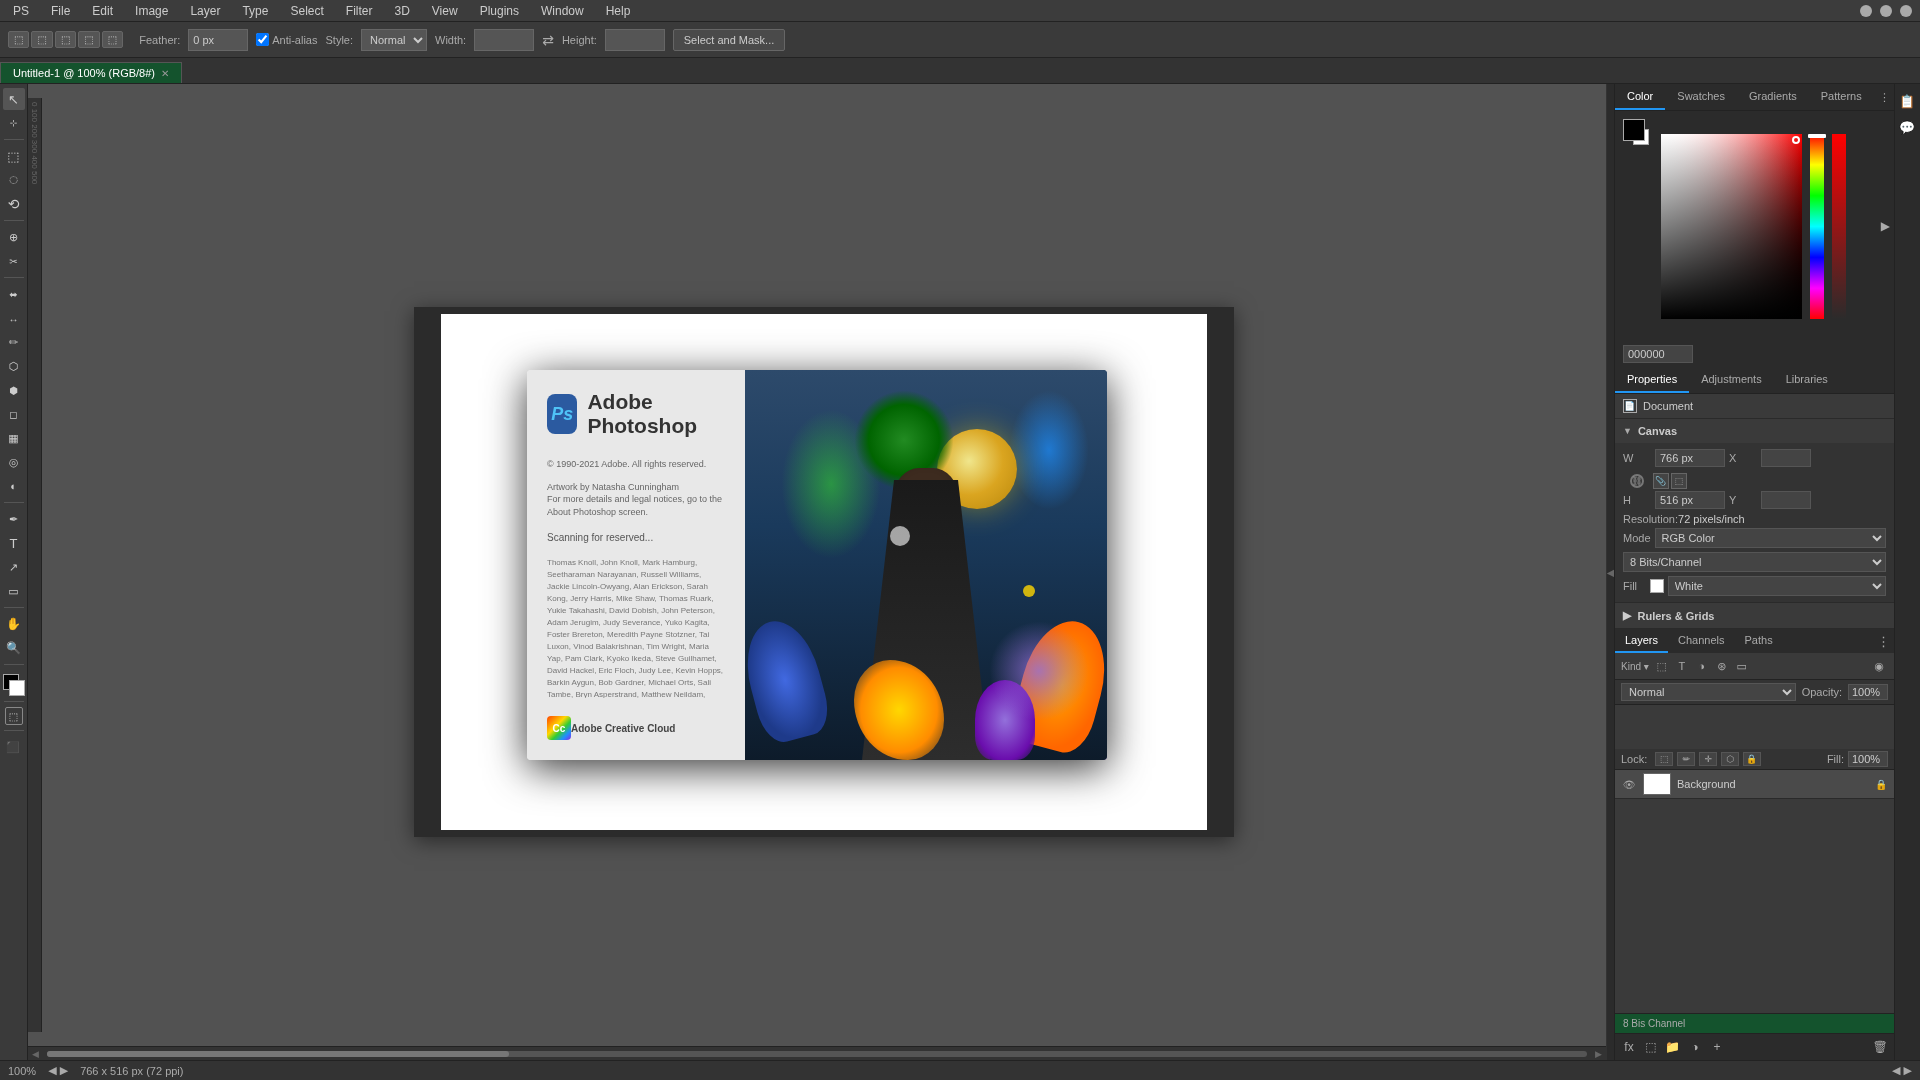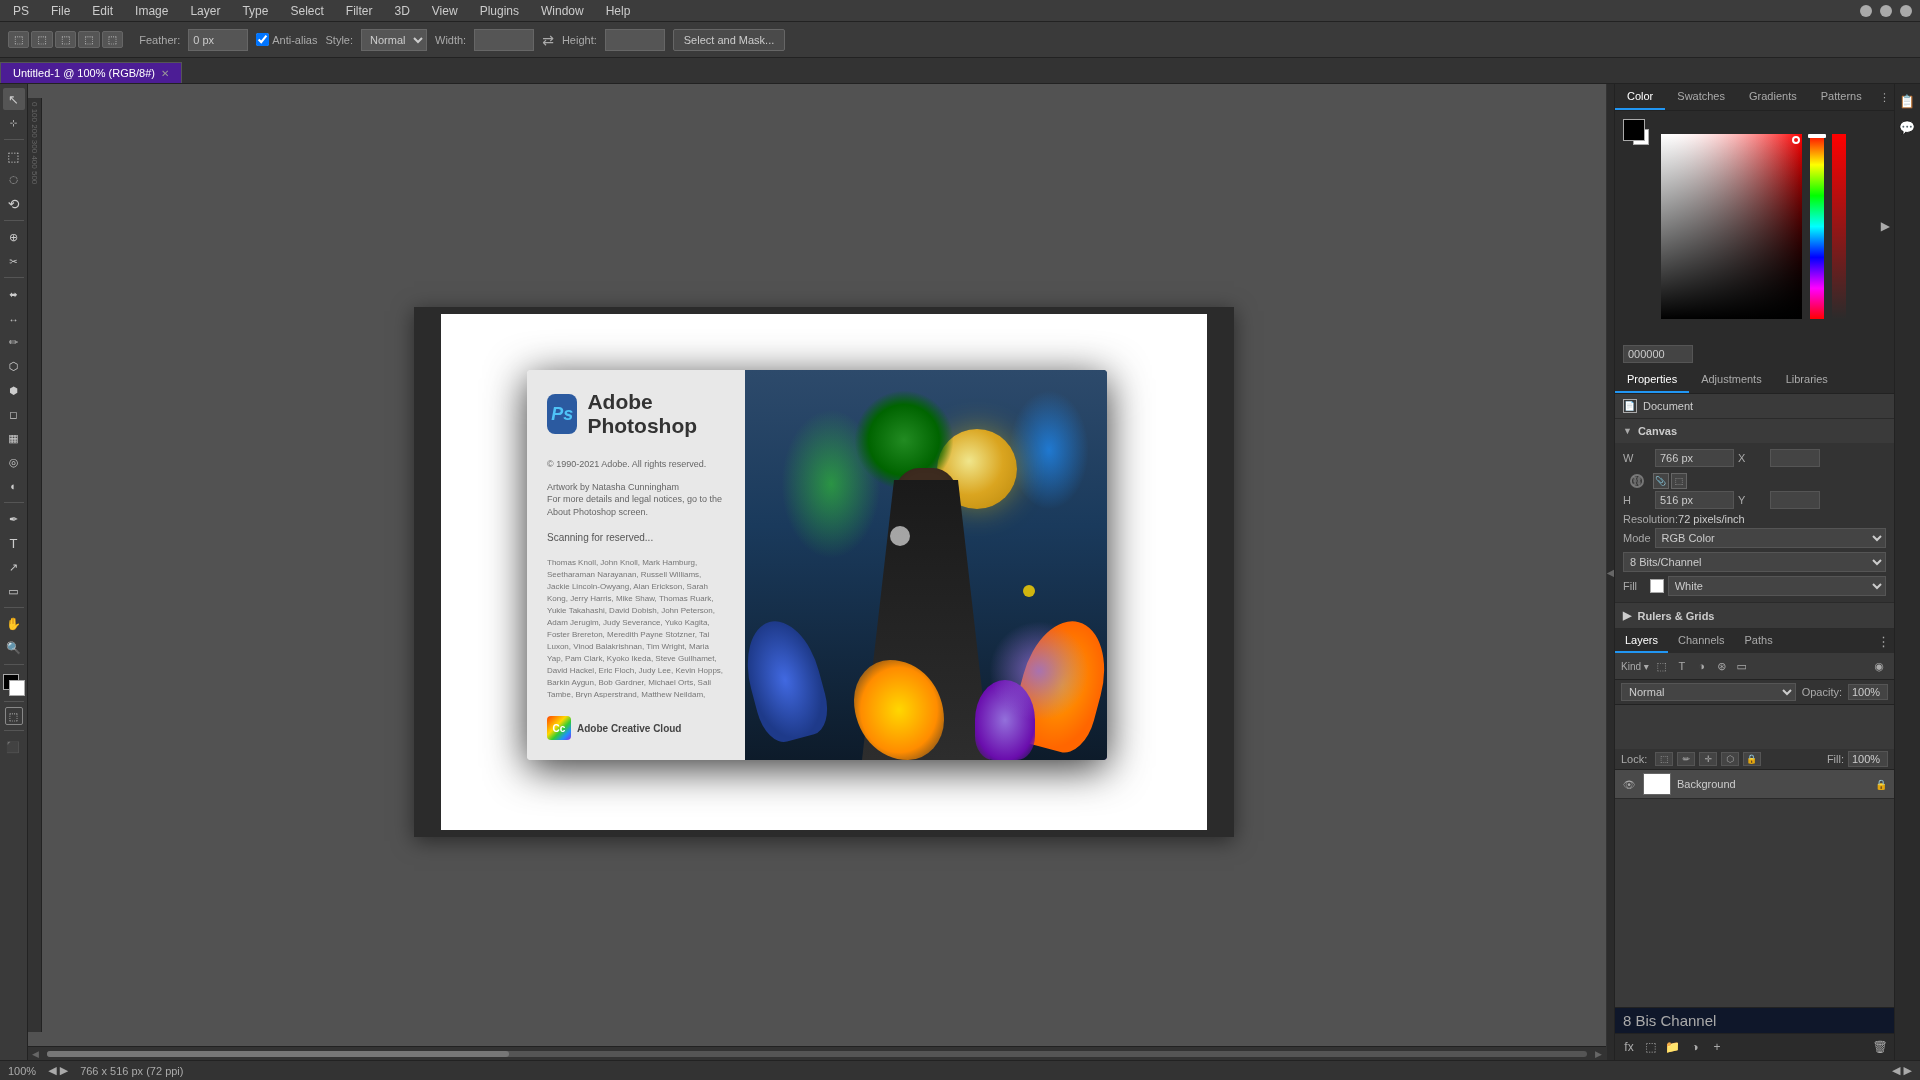--- a/index.html
+++ b/index.html
@@ -118,21 +118,21 @@
       border: 1px solid #555;
       border-bottom: none;
       color: #ccc;
       padding: 4px 12px;
       font-size: 11px;
       display: flex;
       align-items: center;
       gap: 6px;
       cursor: pointer;
     }
-    .tab.active { background: #4c1d95; color: #fff; }
+    .tab.active { background: #14532d; color: #fff; }
     .tab-close { font-size: 10px; color: #999; cursor: pointer; }
 
     
     .main-layout {
       display: flex;
       flex: 1;
       overflow: hidden;
     }
 
     
@@ -276,21 +276,21 @@
       font-size: 8px;
       color: #777;
       line-height: 1.5;
       margin-top: 4px;
       flex: 1;
       overflow: hidden;
     }
     .splash-creative-cloud {
       display: flex;
       align-items: center;
-      gap: 6px;
+      gap: 0;
       margin-top: auto;
       padding-top: 8px;
     }
     .cc-icon {
       width: 24px;
       height: 24px;
       background: linear-gradient(135deg, #ff4500, #ff8c00, #ffd700, #32cd32, #1e90ff, #8a2be2);
       border-radius: 4px;
       display: flex;
       align-items: center;
@@ -560,21 +560,21 @@
       font-size: 11px;
       width: 28px;
       flex-shrink: 0;
     }
     .prop-input {
       background: #444;
       border: 1px solid #555;
       color: #ccc;
       padding: 2px 4px;
       font-size: 11px;
-      width: 79px;
+      width: 70px;
     }
     .prop-select {
       background: #444;
       border: 1px solid #555;
       color: #ccc;
       padding: 2px;
       font-size: 11px;
       width: 100%;
     }
     .resolution-row {
@@ -1178,21 +1178,21 @@
         <div class="layer-visibility">👁</div>
         <div class="layer-thumbnail">
           <div style="width:100%; height:100%; background:white;"></div>
         </div>
         <span class="layer-name">Background</span>
         <span class="layer-lock-icon">🔒</span>
       </div>
 
       <div style="flex:1;"></div>
 
-      <div style="padding:4px 8px; font-size:15px; color:#aaa; background:#0f172a; border-top:1px solid #222;">
+      <div style="padding:4px 8px; font-size:10px; color:#aaa; background:#14532d; border-top:1px solid #222;">
         <span>8 Bis Channel</span>
       </div>
 
       <div class="layers-bottom-bar">
         <div class="bottom-bar-btn">fx</div>
         <div class="bottom-bar-btn">⬚</div>
         <div class="bottom-bar-btn">📁</div>
         <div class="bottom-bar-btn">◑</div>
         <div class="bottom-bar-btn">+</div>
         <div class="bottom-bar-btn" style="margin-left:auto;">🗑</div>

